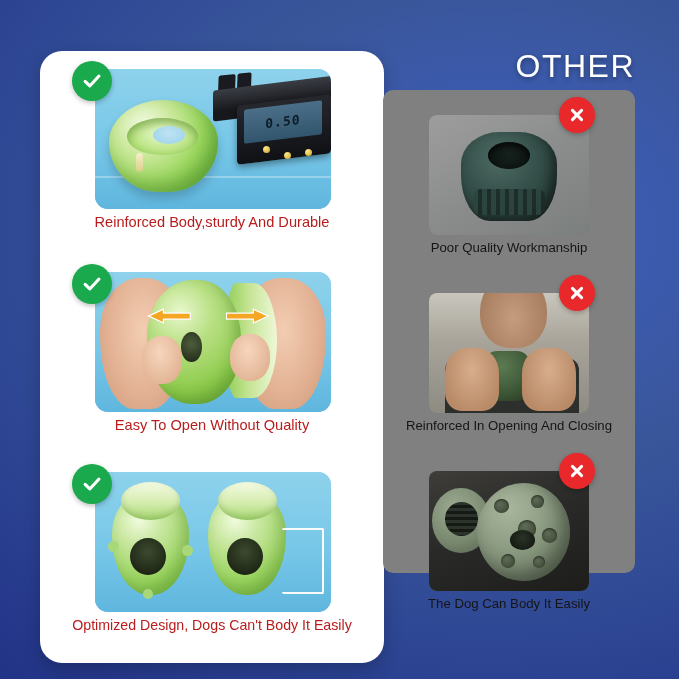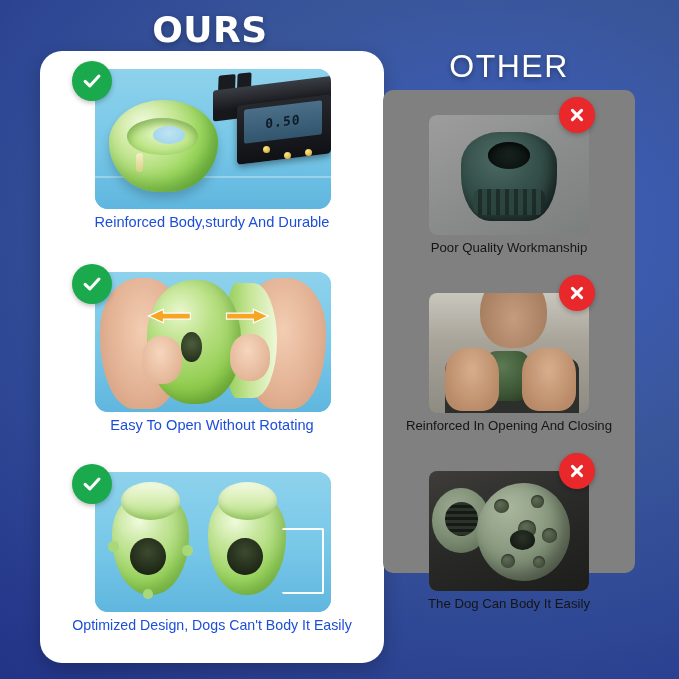--- a/index.html
+++ b/index.html
@@ -38,21 +38,21 @@
     width: 420px;
     text-align: center;
     font-size: 36px;
     font-family: "DejaVu Sans", sans-serif;
     font-weight: bold;
   }
   #other-title {
     left: 383px;
     top: 48px;
     width: 252px;
-    text-align: center;
+    text-align: right;
     font-size: 32px;
     font-weight: normal;
     font-family: "Liberation Sans", sans-serif;
     letter-spacing: 1.5px;
     text-shadow: 0 2px 5px rgba(0,0,0,0.35);
   }
 
   
   #ours-panel {
     position: absolute;
@@ -94,21 +94,21 @@
     overflow: hidden;
     background: #7ec8e8;
   }
   .ours-caption {
     position: absolute;
     left: 0;
     top: 153px;
     width: 344px;
     text-align: center;
     font-size: 14.6px;
-    color: #1d4ed8;
+    color: #b91c1c;
     font-family: "Liberation Sans", sans-serif;
   }
   #ours-item-2 .ours-caption { font-size: 14.2px; }
 
   
   .other-item {
     position: absolute;
     left: 0;
     width: 252px;
   }
@@ -380,21 +380,20 @@
     position: absolute; left: 36%; top: 48%; width: 26%; height: 20%;
     border-radius: 50%;
     background: radial-gradient(circle at 50% 40%, #2a3327, #0f130e);
   }
 </style>
 </head>
 <body>
 
 <div id="root">
 
-  <div id="ours-title" class="col-title">OURS</div>
   <div id="other-title" class="col-title">OTHER</div>
 
   <div id="ours-panel">
 
     <div class="ours-item" id="ours-item-0">
       <div class="ours-photo">
         <div class="sky"></div>
         <div class="deskline"></div>
         <div class="p1-rail"></div>
         <div class="p1-caliper-jaw"></div>
@@ -439,21 +438,21 @@
           <svg viewBox="0 0 60 24" preserveAspectRatio="none" aria-hidden="true">
             <path d="M38 3 L38 8 L2 8 L2 16 L38 16 L38 21 L58 12 Z" fill="#f5a623" stroke="#ffffff" stroke-width="1.6"></path>
           </svg>
         </div>
       </div>
       <div class="badge check">
         <svg width="22" height="22" viewBox="0 0 24 24" aria-hidden="true">
           <path d="M4.5 12.4 L9.6 17.4 L19.6 6.6" fill="none" stroke="#ffffff" stroke-width="3.4" stroke-linecap="round" stroke-linejoin="round"></path>
         </svg>
       </div>
-      <div class="ours-caption">Easy To Open Without Rotating</div>
+      <div class="ours-caption">Easy To Open Without Quality</div>
     </div>
 
     <div class="ours-item" id="ours-item-2">
       <div class="ours-photo">
         <div class="sky"></div>
         <div class="p3-toy p3-toy-l">
           <div class="p3-lid"></div>
           <div class="p3-hole"></div>
           <div class="p3-nub" style="left:-4%;top:48%;"></div>
           <div class="p3-nub" style="right:-4%;top:52%;"></div>

